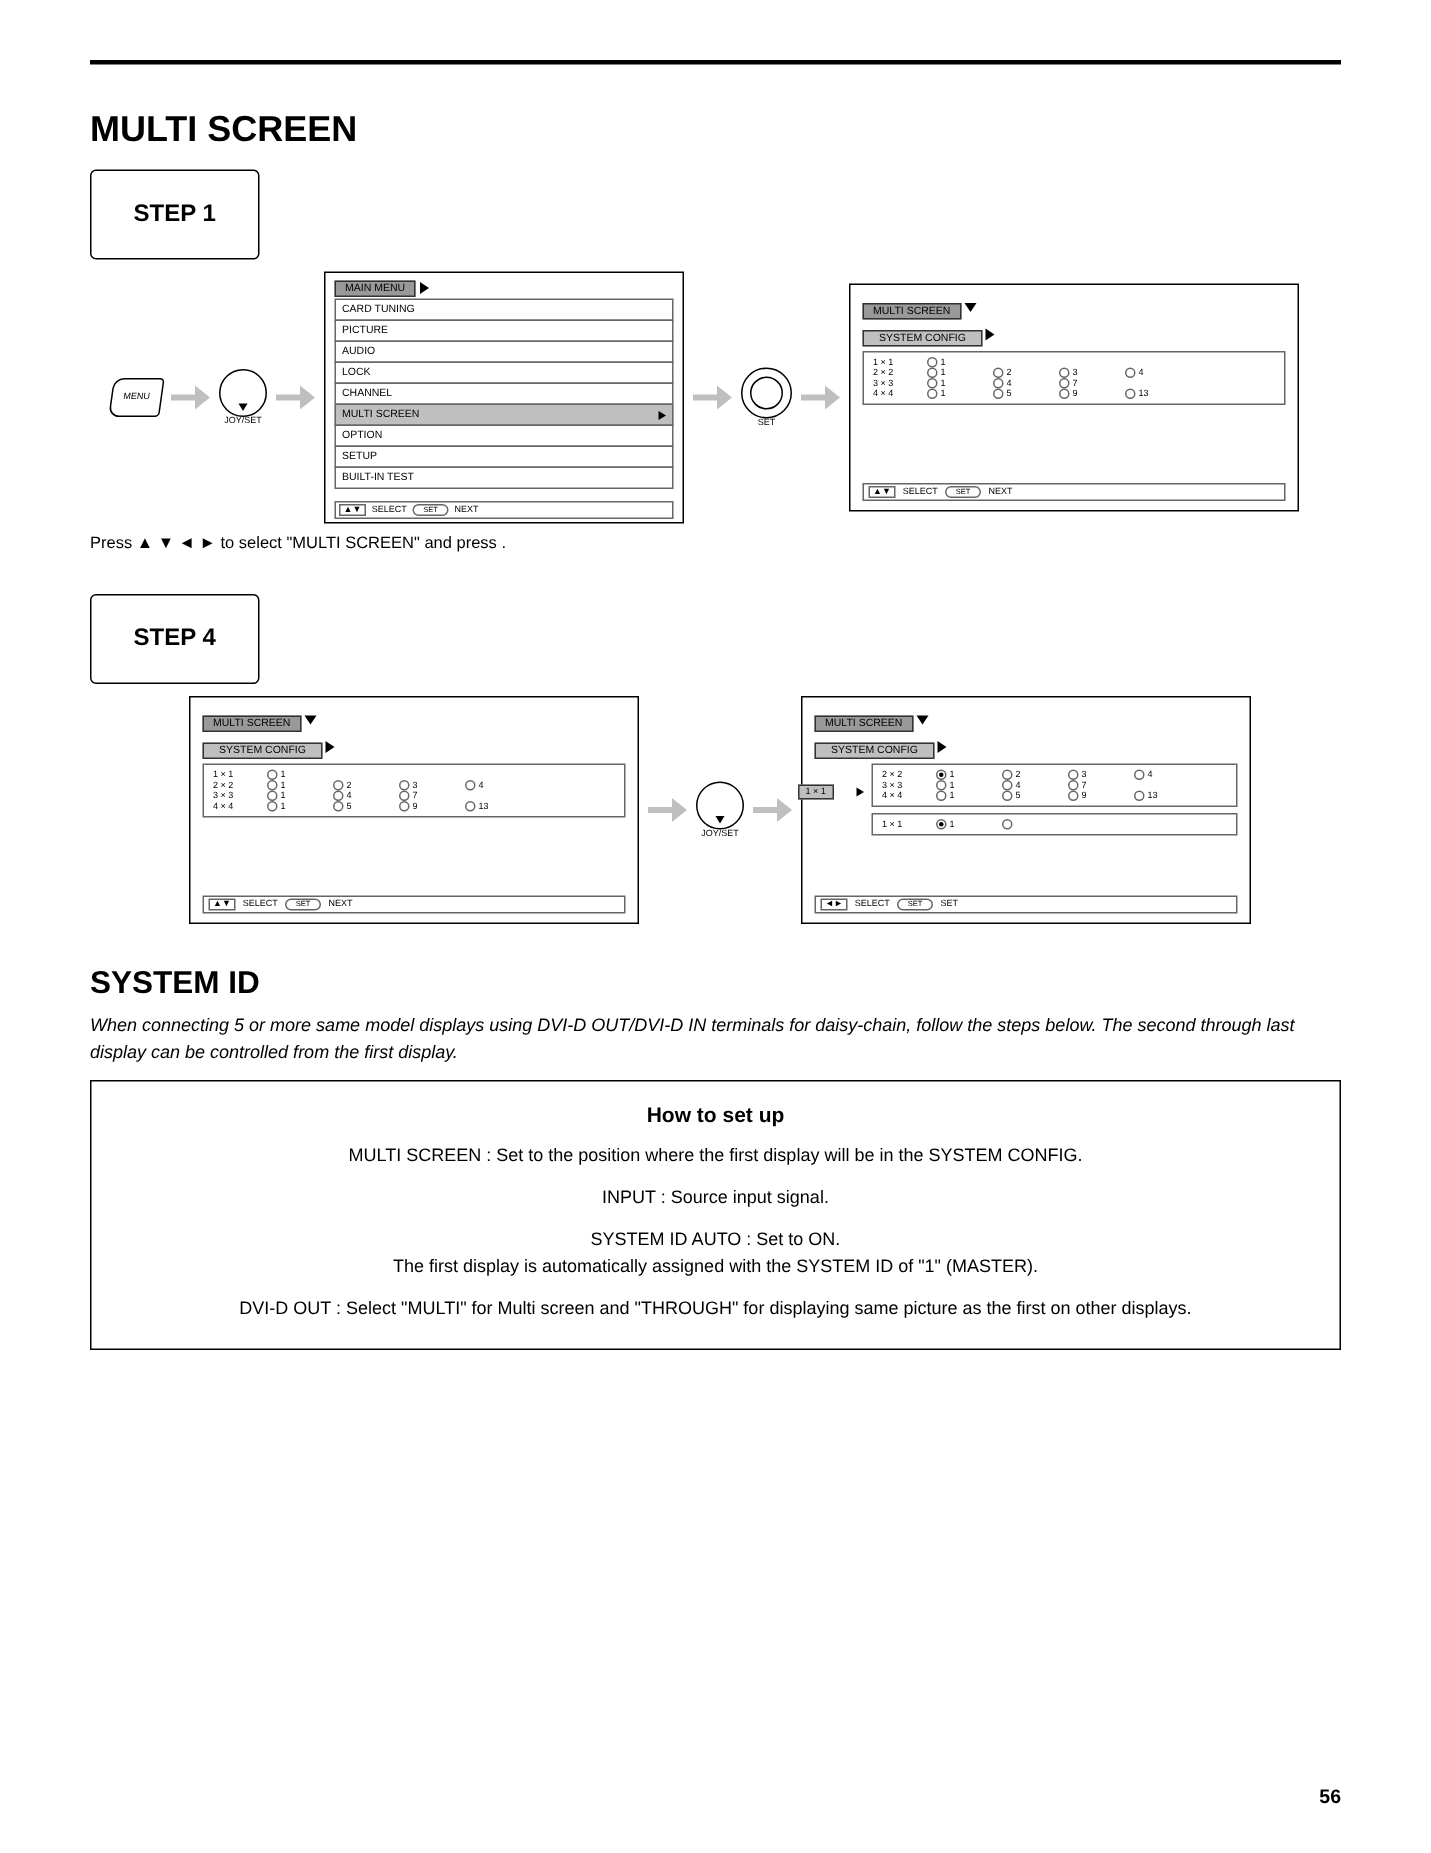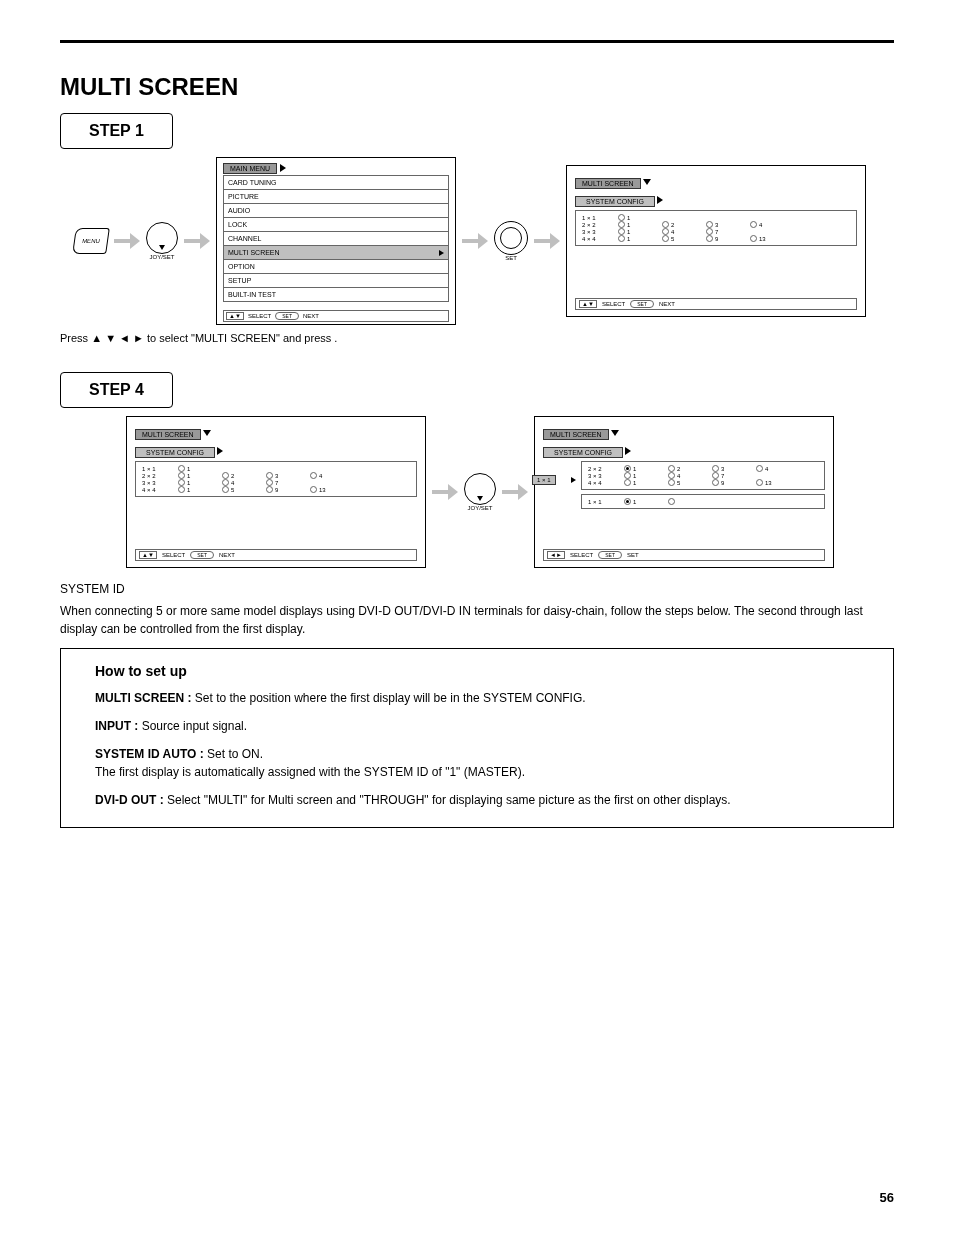--- a/index.html
+++ b/index.html
@@ -21,21 +21,21 @@
   .title {
     font-size: 24px;
     font-weight: bold;
     margin-bottom: 12px;
   }
 
   .step-box {
     display:inline-block;
     border:1px solid #000;
     border-radius:4px;
-    padding:8px 28px;
+    padding:20px 28px;
     font-weight:bold;
     margin-bottom:8px;
   }
 
   .flow-row {
     display:flex;
     align-items:center;
     gap:6px;
     margin-bottom:6px;
   }
@@ -106,26 +106,26 @@
   .ms-footer{position:absolute;left:8px;right:8px;bottom:6px;height:12px;border:1px solid #666;font-size:6px;display:flex;align-items:center;gap:5px;padding:0 3px;}
   .ms-footer .arrows{border:1px solid #666;padding:0 2px;}
   .ms-footer .ob{border:1px solid #666;border-radius:50px;padding:0 6px;font-size:5px;}
 
   .ms-side-label{position:absolute;left:-3px;top:58px;background:#bfbfbf;border:1px solid #333;font-size:6px;padding:1px 4px;}
   .ms-side-tri{position:absolute;left:36px;top:60px;border-top:3px solid transparent;border-bottom:3px solid transparent;border-left:5px solid #000;}
 
   .instr{font-size:11px;margin:4px 0 26px 0;line-height:1.4;}
   .glyph{font-size:11px;}
 
-  .sec-title{font-size:12px;font-weight:normal;margin:14px 0 6px;}
+  .sec-title{font-size:21px;font-weight:bold;margin:28px 0 6px;}
   .small-head{font-size:13px;font-weight:bold;margin-bottom:6px;}
 
-  .how-box{border:1.5px solid #000;padding:14px 34px 18px;margin-top:10px;}
+  .how-box{border:1.5px solid #000;padding:14px 4px 18px;margin-top:10px;text-align:center;}
   .how-item{font-size:12px;line-height:1.5;margin-bottom:10px;}
-  .how-item .tag{font-weight:bold;}
+  .how-item .tag{font-weight:normal;}
 
   .pagefoot{position:absolute;right:60px;bottom:30px;font-size:13px;font-weight:bold;}
 </style>
 </head>
 <body>
 
 <div class="page">
   <div class="hrule"></div>
   <div class="title">MULTI SCREEN</div>
 
@@ -432,21 +432,21 @@
         <span class="arrows">◄►</span>
         <span>SELECT</span>
         <span class="ob">SET</span>
         <span>SET</span>
       </div>
     </div>
   </div>
 
   
   <div class="sec-title">SYSTEM ID</div>
-  <div style="font-size:12px;line-height:1.5;margin-bottom:3px;">When connecting 5 or more same model displays using DVI-D OUT/DVI-D IN terminals for daisy-chain, follow the steps below. The second through last display can be controlled from the first display.</div>
+  <div style="font-size:12px;line-height:1.5;margin-bottom:3px;font-style:italic;">When connecting 5 or more same model displays using DVI-D OUT/DVI-D IN terminals for daisy-chain, follow the steps below. The second through last display can be controlled from the first display.</div>
 
   <div class="how-box">
     <div style="font-weight:bold;font-size:14px;margin-bottom:10px;">How to set up</div>
     <div class="how-item"><span class="tag">MULTI SCREEN :</span> <span>Set to the position where the first display will be in the SYSTEM CONFIG.</span></div>
     <div class="how-item"><span class="tag">INPUT :</span> <span>Source input signal.</span></div>
     <div class="how-item" style="white-space:pre-line;"><span class="tag">SYSTEM ID AUTO :</span> <span>Set to ON.
 The first display is automatically assigned with the SYSTEM ID of "1" (MASTER).</span></div>
     <div class="how-item" style="margin-bottom:0;"><span class="tag">DVI-D OUT :</span> <span>Select "MULTI" for Multi screen and "THROUGH" for displaying same picture as the first on other displays.</span></div>
   </div>
 </div>

